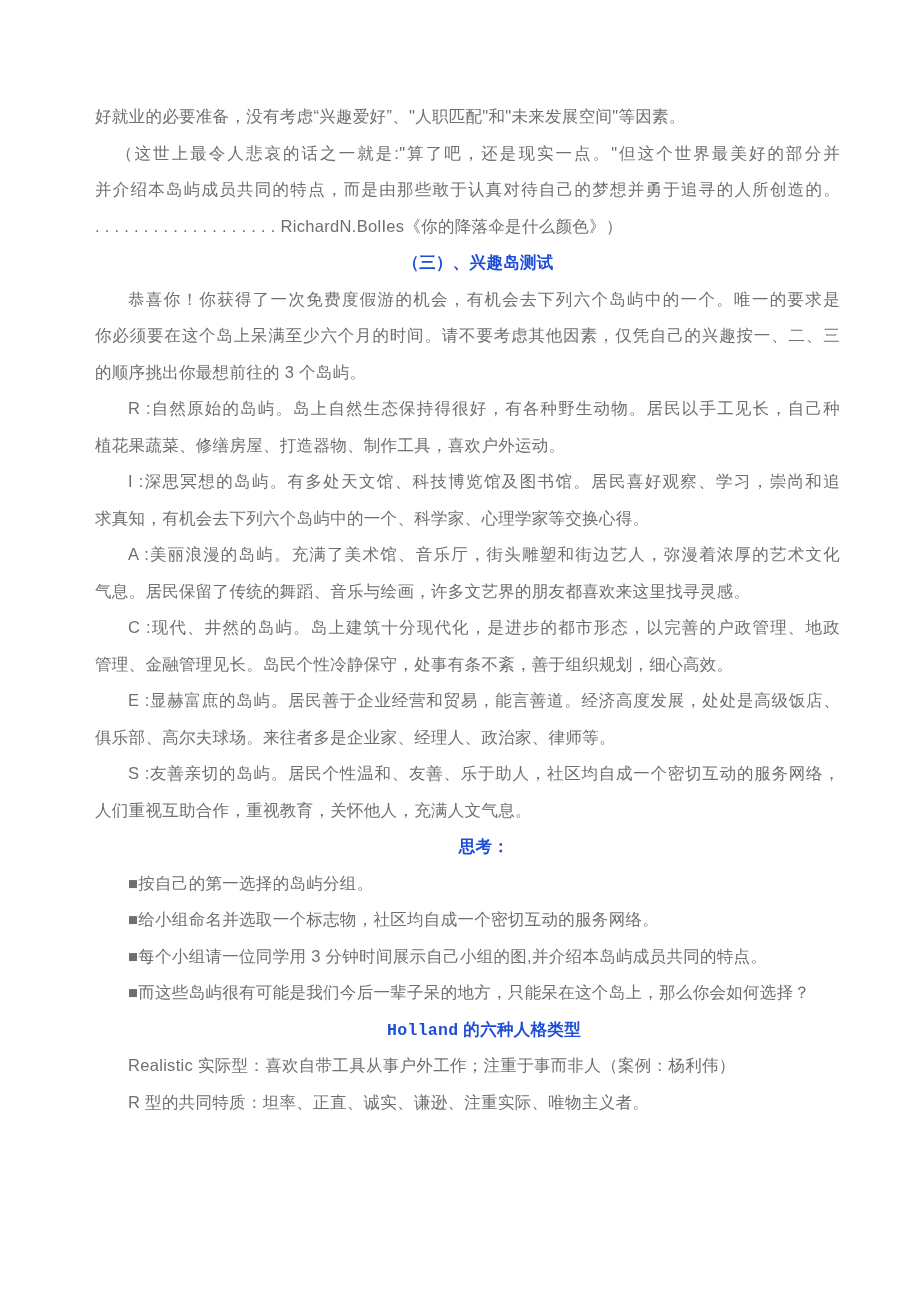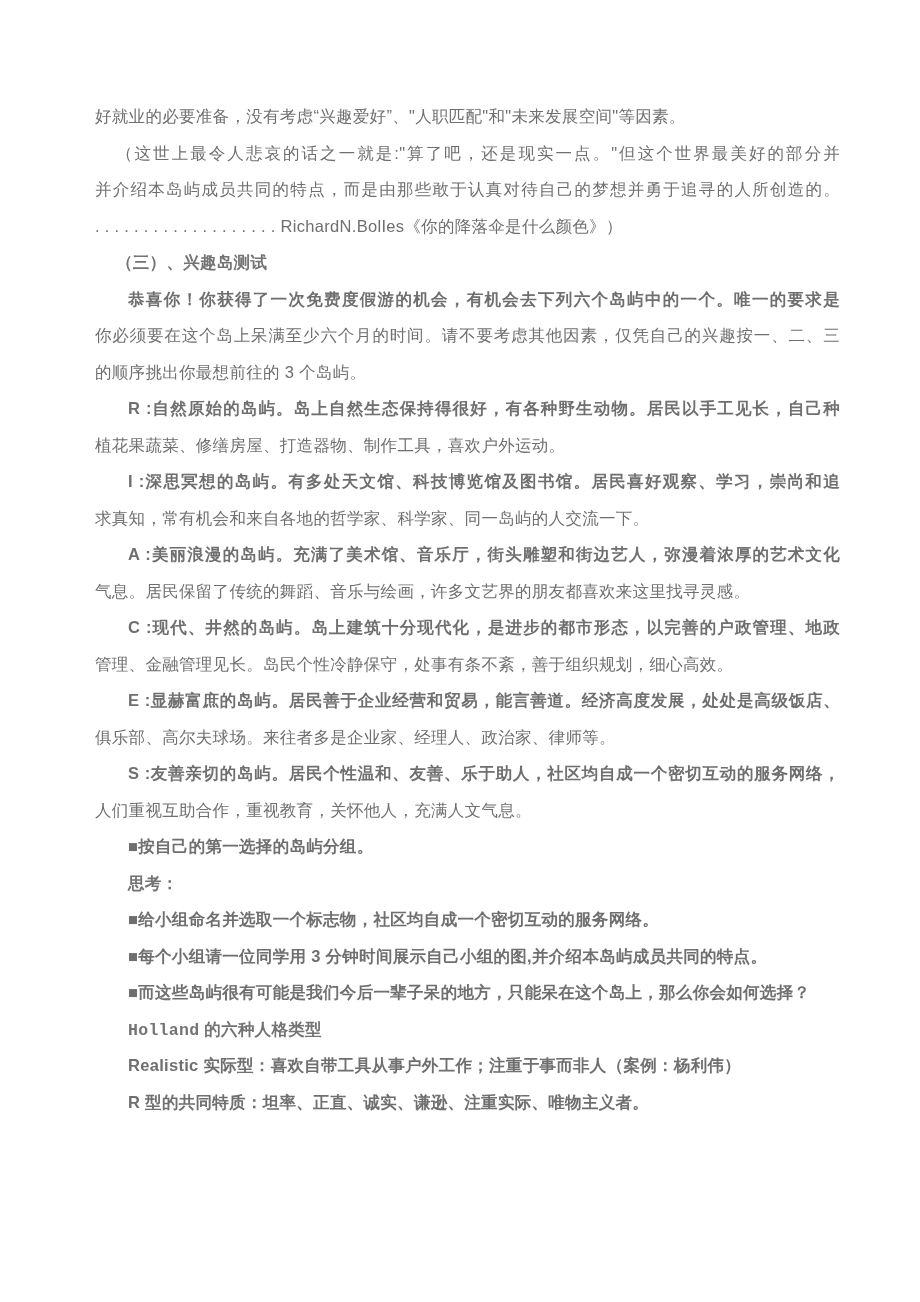--- a/index.html
+++ b/index.html
@@ -29,24 +29,25 @@
     white-space: nowrap;
     height: 36.5px;
   }
   .line.justify {
     white-space: normal;
     text-align: justify;
     text-align-last: justify;
     text-justify: inter-character;
   }
   .line.ind-1 { padding-left: 21px; }
-  .line.ind-2 { padding-left: 33px; font-weight: bold; }
+  .line.ind-2 { padding-left: 33px; }
   .line.heading {
-    color: #737373;
+    color: #1d4ed8;
     font-weight: bold;
+    text-align: center;
   }
   .latin-mono {
     font-family: "Liberation Mono", monospace;
     font-weight: bold;
     margin-top: 32px;
   }
 </style>
 </head>
 <body>
 
@@ -56,31 +57,31 @@
       <div class="line ind-1 justify">（这世上最令人悲哀的话之一就是:"算了吧，还是现实一点。"但这个世界最美好的部分并</div>
       <div class="line justify">并介绍本岛屿成员共同的特点，而是由那些敢于认真对待自己的梦想并勇于追寻的人所创造的。</div>
       <div class="line">. . . . . . . . . . . . . . . . . . . RichardN.BolIes《你的降落伞是什么颜色》）</div>
       <div class="line ind-1 heading">（三）、兴趣岛测试</div>
       <div class="line ind-2 justify">恭喜你！你获得了一次免费度假游的机会，有机会去下列六个岛屿中的一个。唯一的要求是</div>
       <div class="line justify">你必须要在这个岛上呆满至少六个月的时间。请不要考虑其他因素，仅凭自己的兴趣按一、二、三</div>
       <div class="line">的顺序挑出你最想前往的 3 个岛屿。</div>
       <div class="line ind-2 justify">R :自然原始的岛屿。岛上自然生态保持得很好，有各种野生动物。居民以手工见长，自己种</div>
       <div class="line">植花果蔬菜、修缮房屋、打造器物、制作工具，喜欢户外运动。</div>
       <div class="line ind-2 justify">I :深思冥想的岛屿。有多处天文馆、科技博览馆及图书馆。居民喜好观察、学习，崇尚和追</div>
-      <div class="line">求真知，常有机会和来自各地的哲学家、科学家、同一岛屿的人交流一下。</div>
+      <div class="line">求真知，有机会去下列六个岛屿中的一个、科学家、心理学家等交换心得。</div>
       <div class="line ind-2 justify">A :美丽浪漫的岛屿。充满了美术馆、音乐厅，街头雕塑和街边艺人，弥漫着浓厚的艺术文化</div>
       <div class="line">气息。居民保留了传统的舞蹈、音乐与绘画，许多文艺界的朋友都喜欢来这里找寻灵感。</div>
       <div class="line ind-2 justify">C :现代、井然的岛屿。岛上建筑十分现代化，是进步的都市形态，以完善的户政管理、地政</div>
       <div class="line">管理、金融管理见长。岛民个性冷静保守，处事有条不紊，善于组织规划，细心高效。</div>
       <div class="line ind-2 justify">E :显赫富庶的岛屿。居民善于企业经营和贸易，能言善道。经济高度发展，处处是高级饭店、</div>
       <div class="line">俱乐部、高尔夫球场。来往者多是企业家、经理人、政治家、律师等。</div>
       <div class="line ind-2 justify">S :友善亲切的岛屿。居民个性温和、友善、乐于助人，社区均自成一个密切互动的服务网络，</div>
       <div class="line">人们重视互助合作，重视教育，关怀他人，充满人文气息。</div>
+      <div class="line ind-2 heading">思考：</div>
       <div class="line ind-2">■按自己的第一选择的岛屿分组。</div>
-      <div class="line ind-2 heading">思考：</div>
       <div class="line ind-2">■给小组命名并选取一个标志物，社区均自成一个密切互动的服务网络。</div>
       <div class="line ind-2">■每个小组请一位同学用 3 分钟时间展示自己小组的图,并介绍本岛屿成员共同的特点。</div>
       <div class="line ind-2">■而这些岛屿很有可能是我们今后一辈子呆的地方，只能呆在这个岛上，那么你会如何选择？</div>
       <div class="line ind-2 heading"><span class="latin-mono">Holland</span><span> 的六种人格类型</span></div>
       <div class="line ind-2">Realistic 实际型：喜欢自带工具从事户外工作；注重于事而非人（案例：杨利伟）</div>
       <div class="line ind-2">R 型的共同特质：坦率、正直、诚实、谦逊、注重实际、唯物主义者。</div>
     </div>
 </div>
 
 </body></html>

